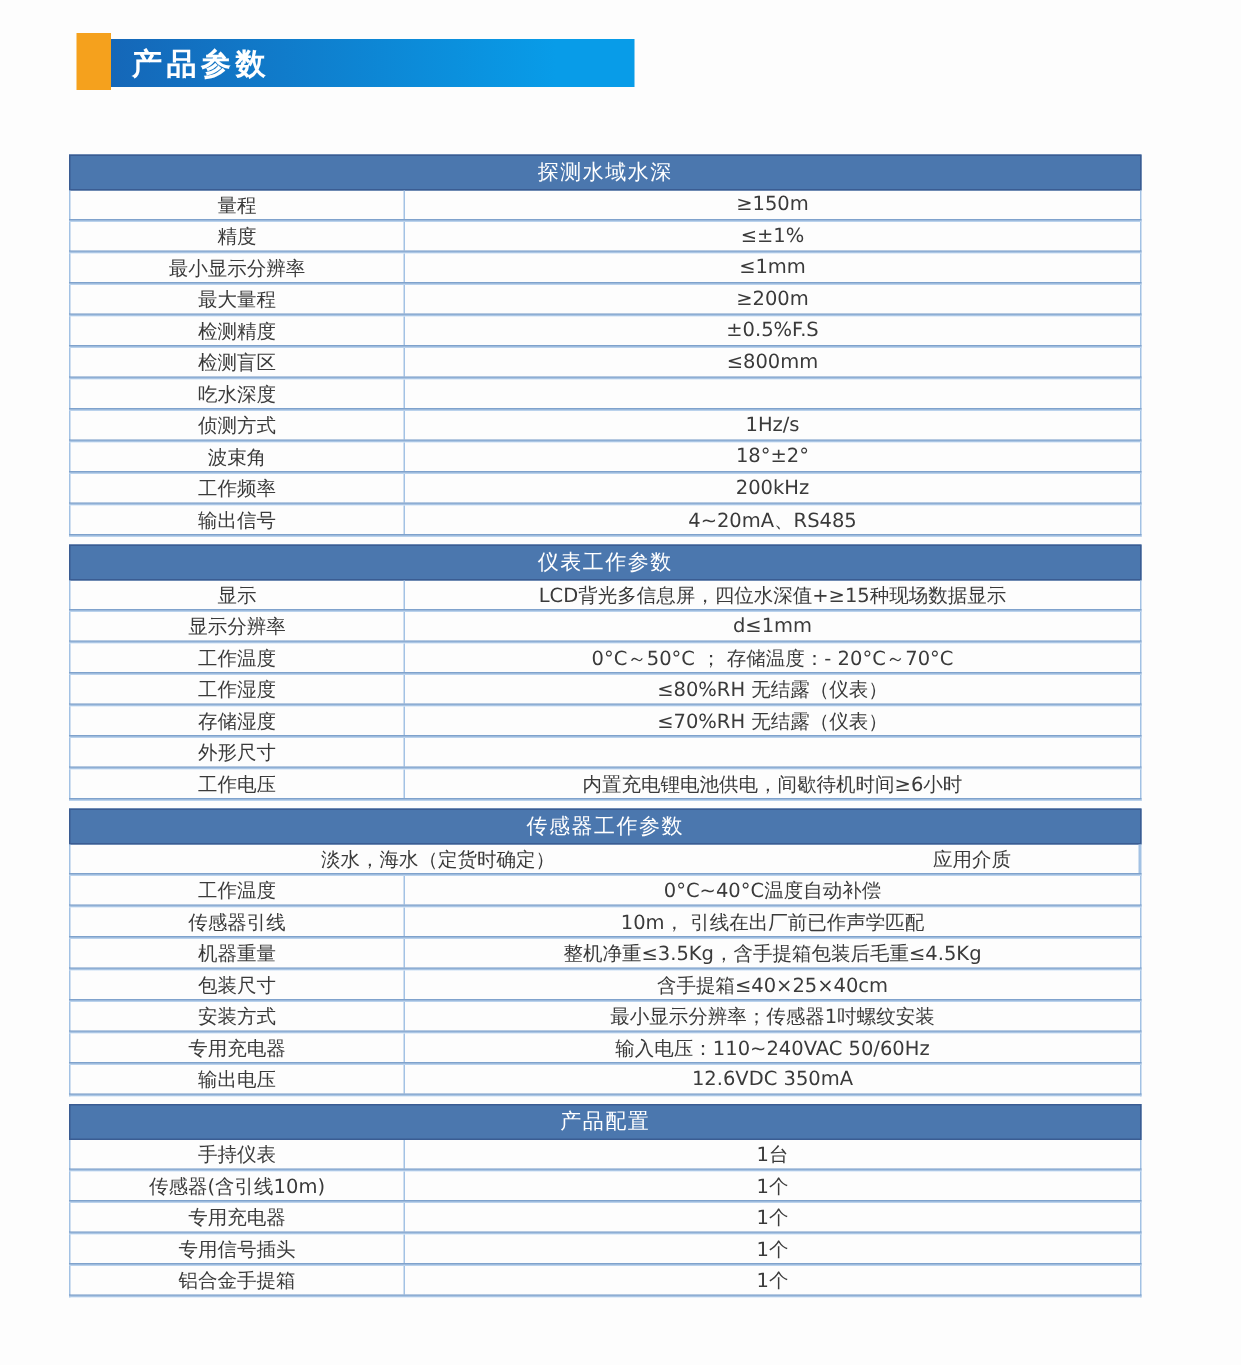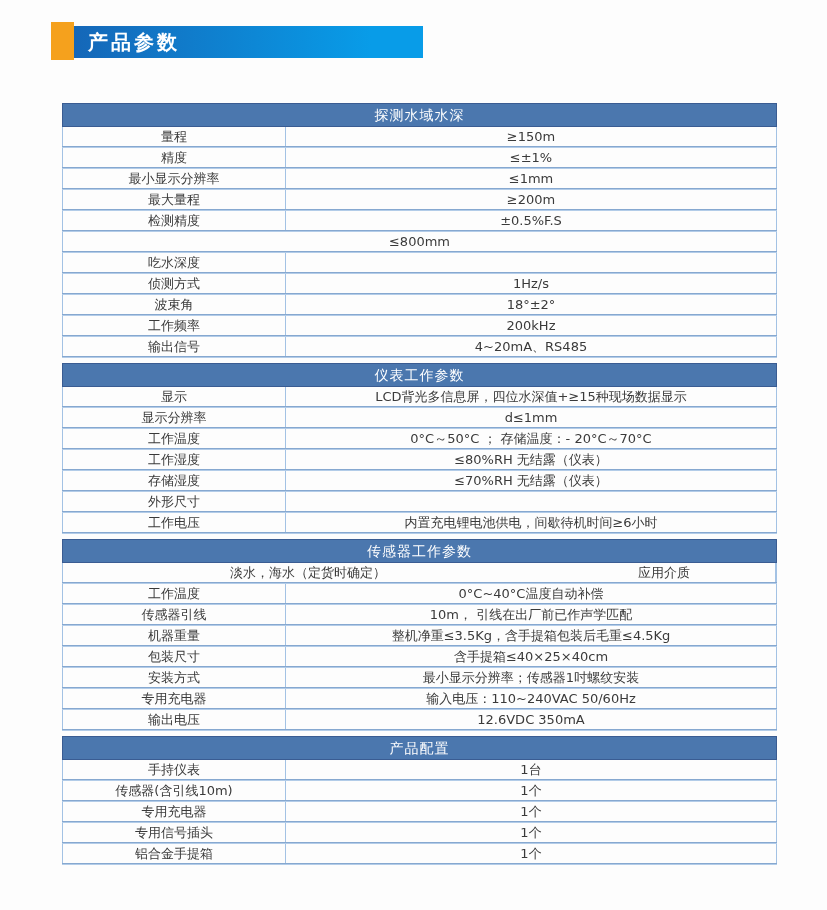--- a/index.html
+++ b/index.html
@@ -12,21 +12,21 @@
   
   .title-wrap{position:absolute;left:51px;top:22px;display:flex;align-items:center;}
   .orange-block{width:23px;height:38px;background:var(--accent-orange);flex:0 0 auto;}
   .banner{
     width:349px;height:32px;margin-top:2px;box-sizing:border-box;
     background:linear-gradient(90deg,var(--banner-left) 0%,var(--banner-right) 85%);
     color:#ffffff;font-size:20px;font-weight:bold;letter-spacing:3px;
     line-height:32px;padding-left:14px;
   }
   
-  .spec-table{position:absolute;left:62px;top:103px;width:715px;}
+  .spec-table{position:absolute;left:46px;top:103px;width:715px;}
   .section{margin-bottom:5px;}
   .sec-header{
     height:22px;line-height:22px;
     background:var(--hdr-bg);
     border:1px solid var(--hdr-border);
     color:#ffffff;text-align:center;
     font-size:14px;font-weight:500;letter-spacing:1px;
   }
   .sec-body{
     border-left:1px solid var(--col-divider);
@@ -72,20 +72,21 @@
         </div>
         <div class="row">
           <div class="cell label">最大量程</div>
           <div class="cell value">≥200m</div>
         </div>
         <div class="row">
           <div class="cell label">检测精度</div>
           <div class="cell value">±0.5%F.S</div>
         </div>
         <div class="row">
+          <div class="cell label">检测盲区</div>
           <div class="cell value">≤800mm</div>
         </div>
         <div class="row">
           <div class="cell label">吃水深度</div>
         </div>
         <div class="row">
           <div class="cell label">侦测方式</div>
           <div class="cell value">1Hz/s</div>
         </div>
         <div class="row">

